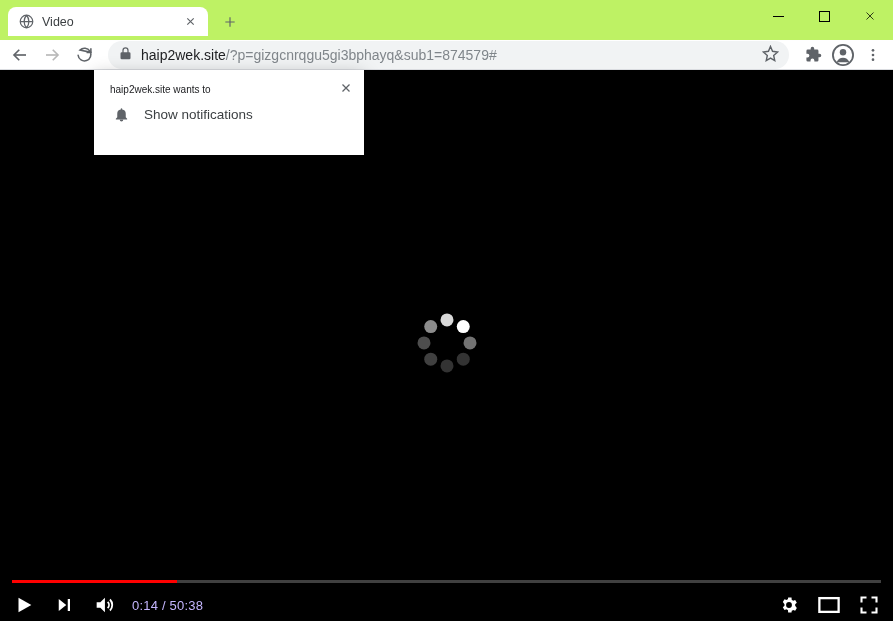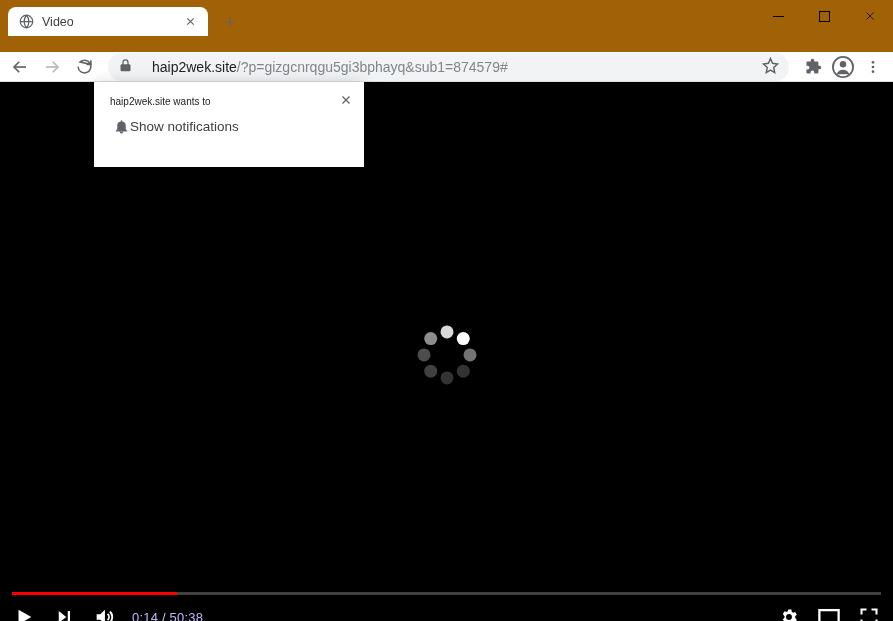--- a/index.html
+++ b/index.html
@@ -1,21 +1,21 @@
 <!DOCTYPE html>
 <html><head>
 <meta charset="utf-8">
 <style>
   * { margin: 0; padding: 0; box-sizing: border-box; }
   html, body { width: 893px; height: 621px; overflow: hidden; font-family: "Segoe UI", Arial, sans-serif; background: #fff; }
 
   
   .titlebar {
-    height: 52px;
-    background: #a16207;
+    height: 40px;
+    background: #bef264;
     display: flex;
     align-items: flex-start;
     position: relative;
   }
   .tab {
     margin-top: 7px;
     margin-left: 8px;
     height: 29px;
     width: 200px;
     background: #fff;
@@ -44,21 +44,21 @@
     display:flex;
     align-items:center;
     padding: 0 6px;
     gap: 4px;
     border-bottom: 1px solid #dadce0;
   }
   .iconbtn { width:28px; height:28px; display:flex; align-items:center; justify-content:center; color:#5f6368; border-radius:50%; cursor:pointer; }
   .iconbtn.disabled { color:#b0b0b0; cursor:default; }
   .addrbar {
     flex:1; height:28px; background:#f1f3f4; border-radius:14px;
-    display:flex; align-items:center; padding:0 10px; gap:19px; margin:0 6px;
+    display:flex; align-items:center; padding:0 10px; gap:8px; margin:0 6px;
     font-size:14px; color:#5f6368;
   }
   .addrbar .domain { color:#202124; }
   .addrbar .path { color:#80868b; }
   .addrbar .star { margin-left:auto; color:#5f6368; cursor:pointer; }
   .right-icons { display:flex; align-items:center; gap:2px; }
 
   
   .content { position:relative; width:100%; height:555px; background:#000; }
   .video-area { position:absolute; inset:0; background:#000; }
@@ -77,21 +77,21 @@
   .ctl { width:24px; height:24px; display:flex; align-items:center; justify-content:center; cursor:pointer; color:#fff; }
   .timecode { font-size:13px; letter-spacing:0.2px; }
 
   
   .perm {
     position:absolute; left:94px; top:0px; width:270px; background:#fff;
     box-shadow: 0 4px 16px rgba(0,0,0,0.25); padding:14px 16px 14px 16px;
     font-size:13.5px; color:#202124;
   }
   .perm .title { font-size:10px; margin-bottom:10px; }
-  .perm .row { display:flex; align-items:center; color:#3c4043; margin-bottom:18px; padding-left:2px;}
+  .perm .row { display:flex; align-items:center; gap:14px; color:#3c4043; margin-bottom:18px; padding-left:2px;}
   .perm .bell { width:18px; height:18px; display:flex; align-items:center; justify-content:center; color:#5f6368;}
   .perm .btns { display:flex; justify-content:flex-end; gap:10px; }
   .perm .pbtn { border:1px solid #dadce0; background:#fff; color:#1a73e8; padding:7px 16px; font-size:13.5px; cursor:pointer; border-radius:2px;}
   .perm .px { position:absolute; right:8px; top:8px; width:20px; height:20px; display:flex; align-items:center; justify-content:center; color:#5f6368; cursor:pointer; }
 </style>
 </head>
 <body>
 
 <div class="titlebar">
   <div class="tab">

